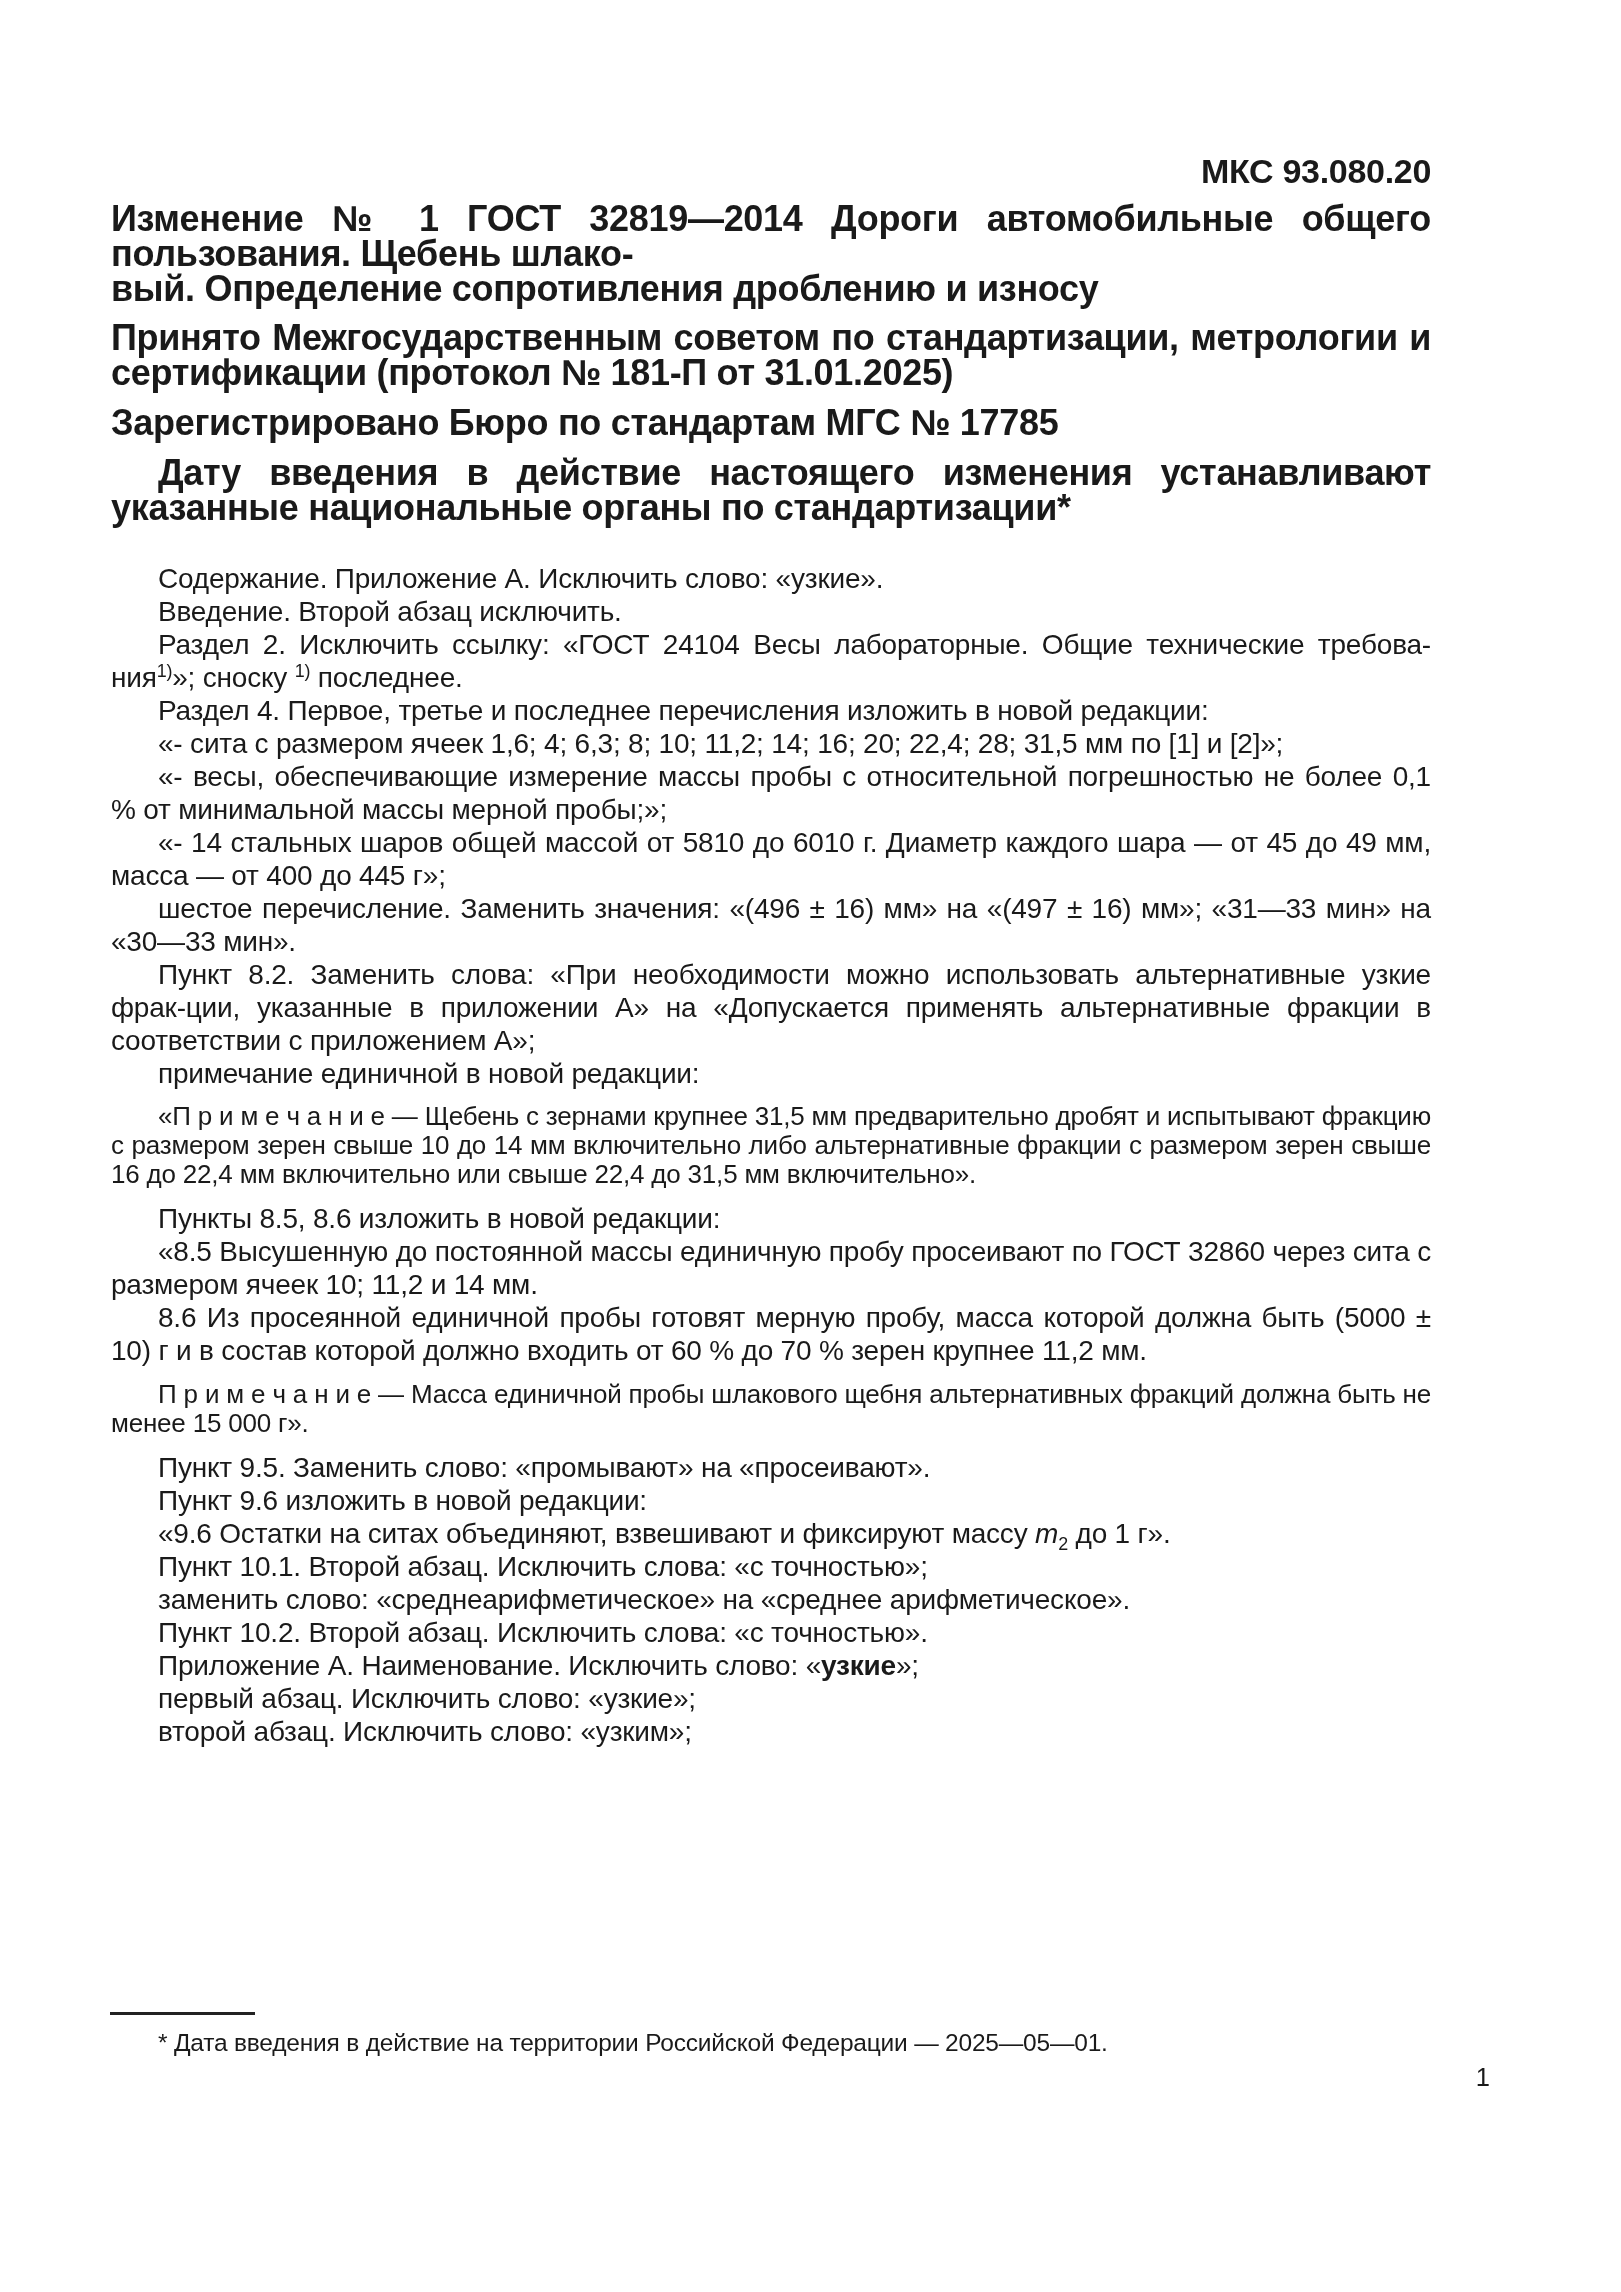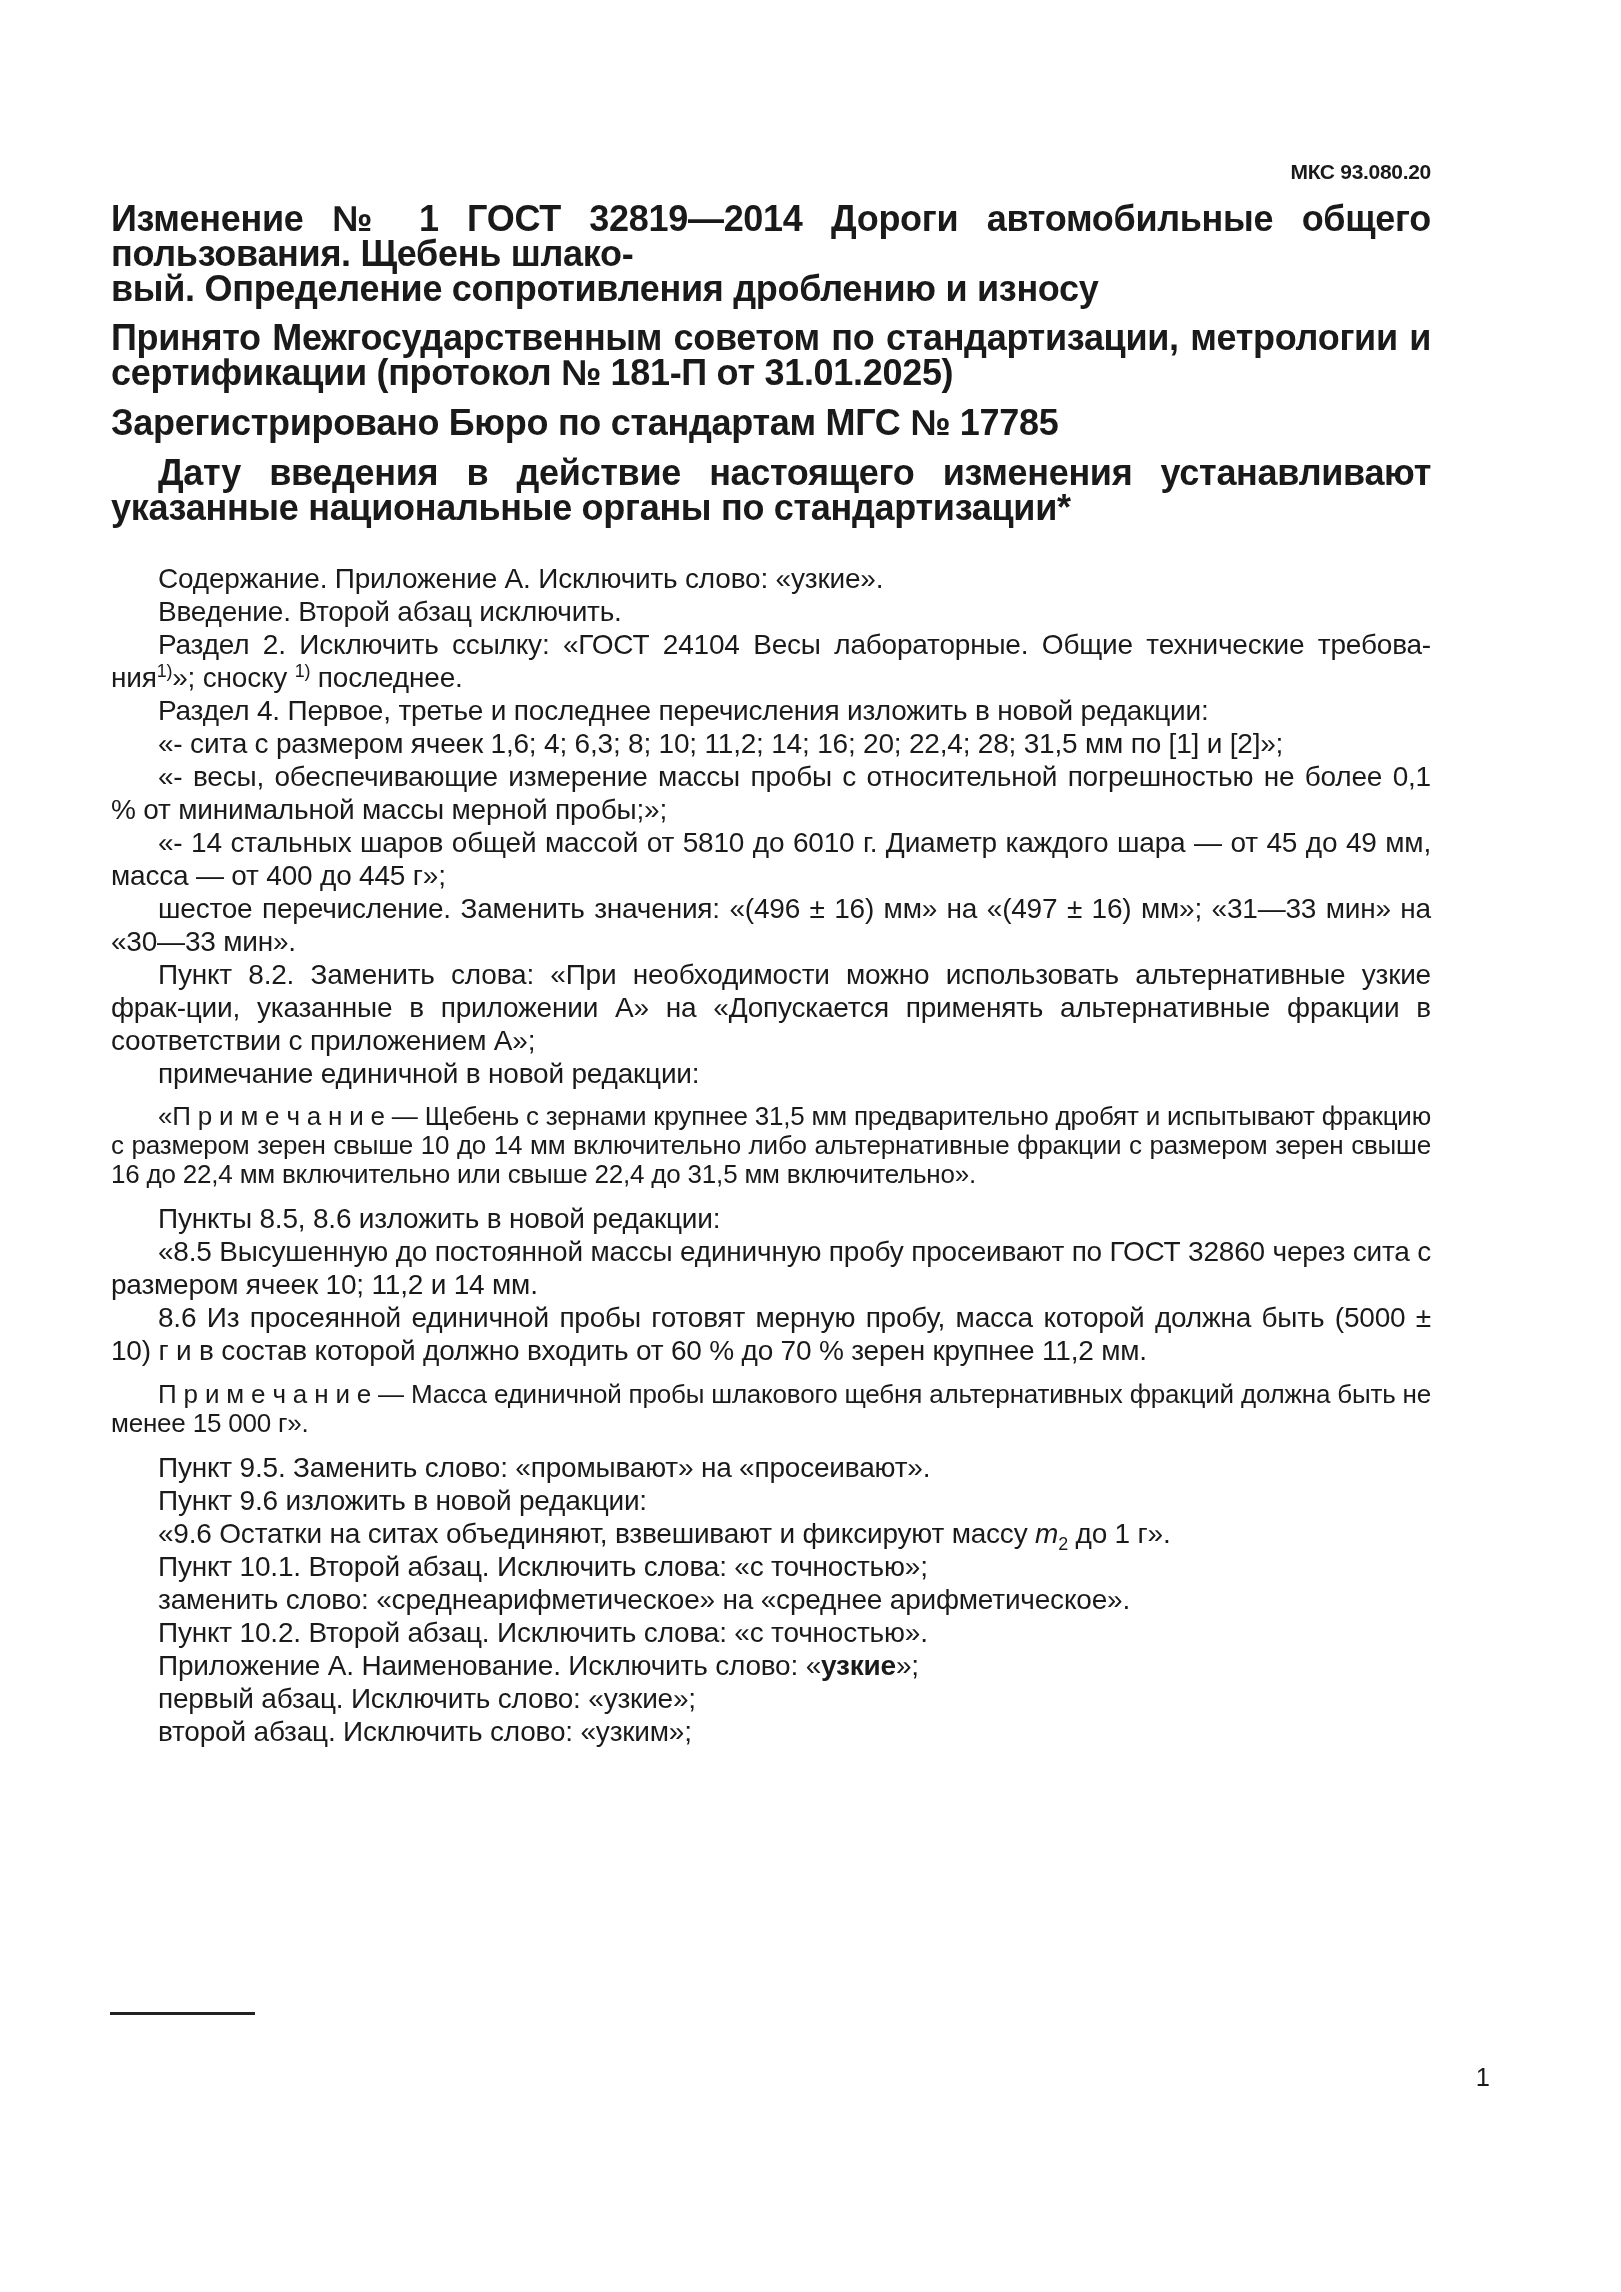--- a/index.html
+++ b/index.html
@@ -10,21 +10,21 @@
     height: 2293px;
     margin: 0 auto;
     background: #ffffff;
     color: #1a1a1a;
     font-family: "Liberation Sans", "DejaVu Sans", sans-serif;
     padding: 155px 190px 0 111px;
   }
   .ics {
     text-align: right;
     font-weight: bold;
-    font-size: 21px;
+    font-size: 34px;
     line-height: 33px;
     letter-spacing: -0.3px;
   }
   .hb {
     font-weight: bold;
     font-size: 36px;
     line-height: 35px;
     letter-spacing: -0.3px;
     text-align: justify;
     margin-top: 14.7px;
@@ -114,16 +114,17 @@
     <p class="p"><span>«9.6 Остатки на ситах объединяют, взвешивают и фиксируют массу </span><span class="var">m</span><sub>2</sub><span> до 1 г».</span></p>
     <p class="p">Пункт 10.1. Второй абзац. Исключить слова: «с точностью»;</p>
     <p class="p">заменить слово: «среднеарифметическое» на «среднее арифметическое».</p>
     <p class="p">Пункт 10.2. Второй абзац. Исключить слова: «с точностью».</p>
     <p class="p"><span>Приложение А. Наименование. Исключить слово: «</span><span class="bold-inline">узкие</span><span>»;</span></p>
     <p class="p">первый абзац. Исключить слово: «узкие»;</p>
     <p class="p">второй абзац. Исключить слово: «узким»;</p>
   </div>
 
   <div class="footer-rule"></div>
+  <p class="footnote">* Дата введения в действие на территории Российской Федерации — 2025—05—01.</p>
   <div class="pagenum">1</div>
 
 </div>
 
 
 </body></html>

